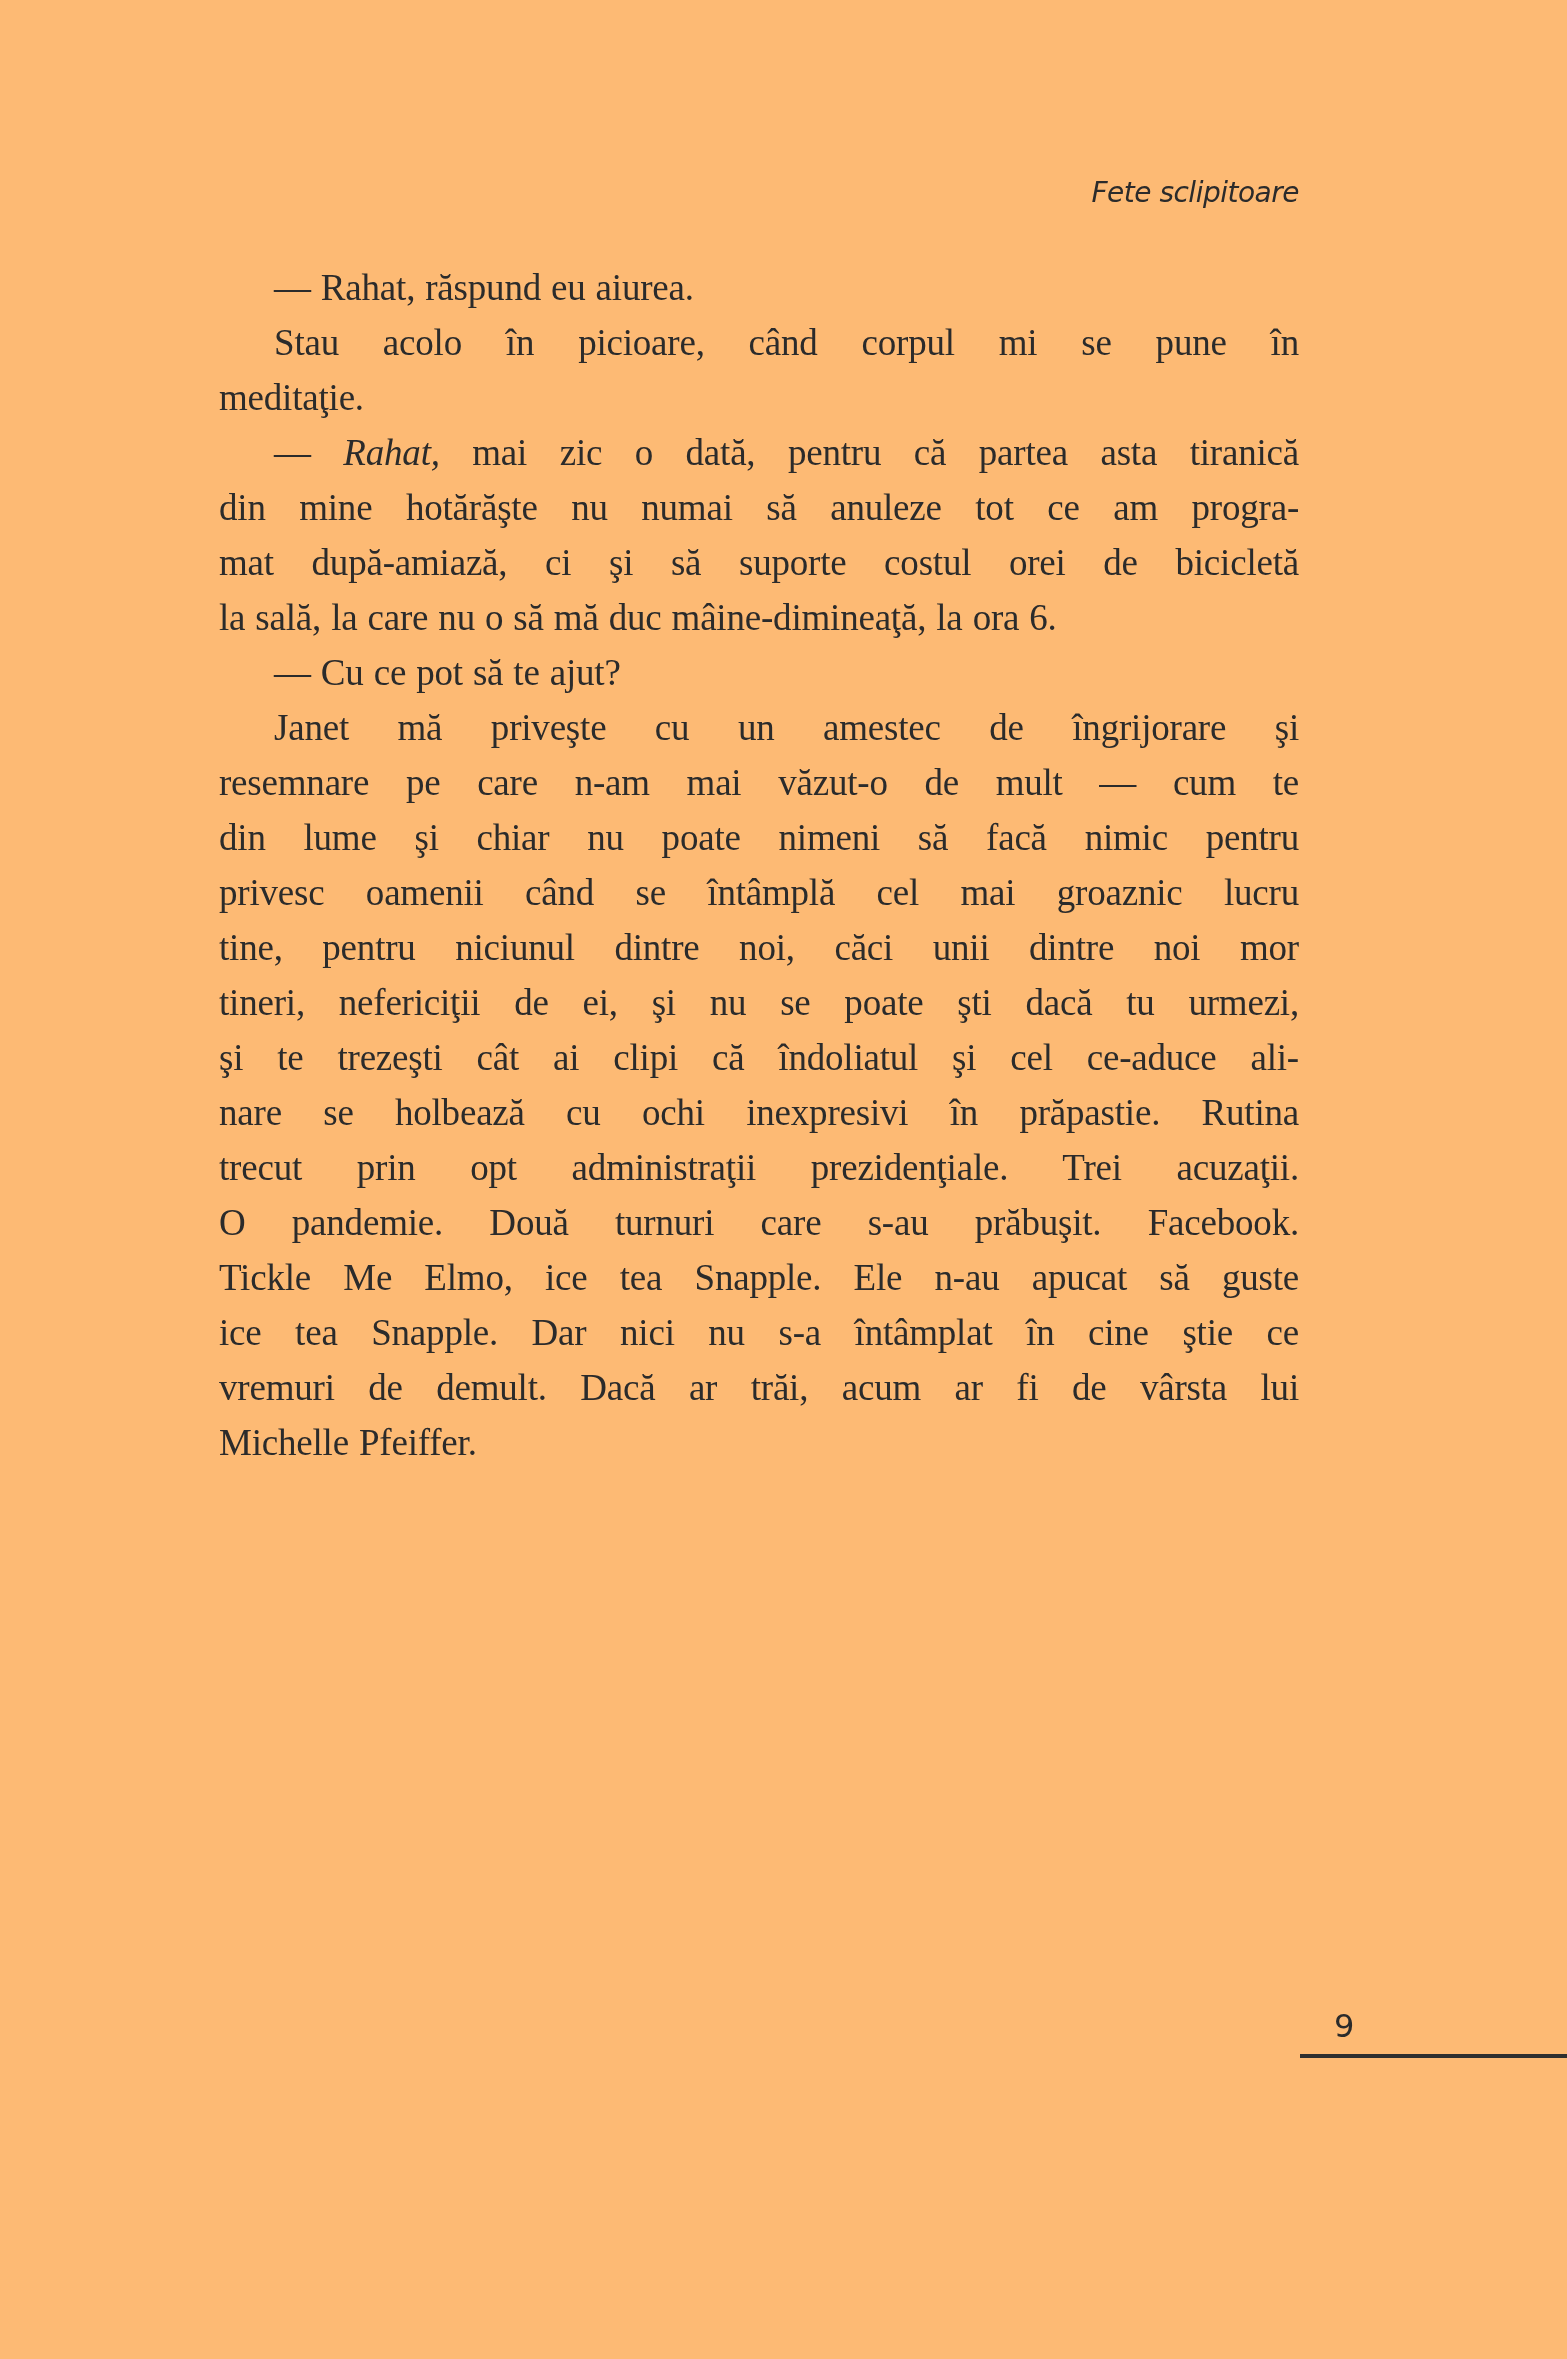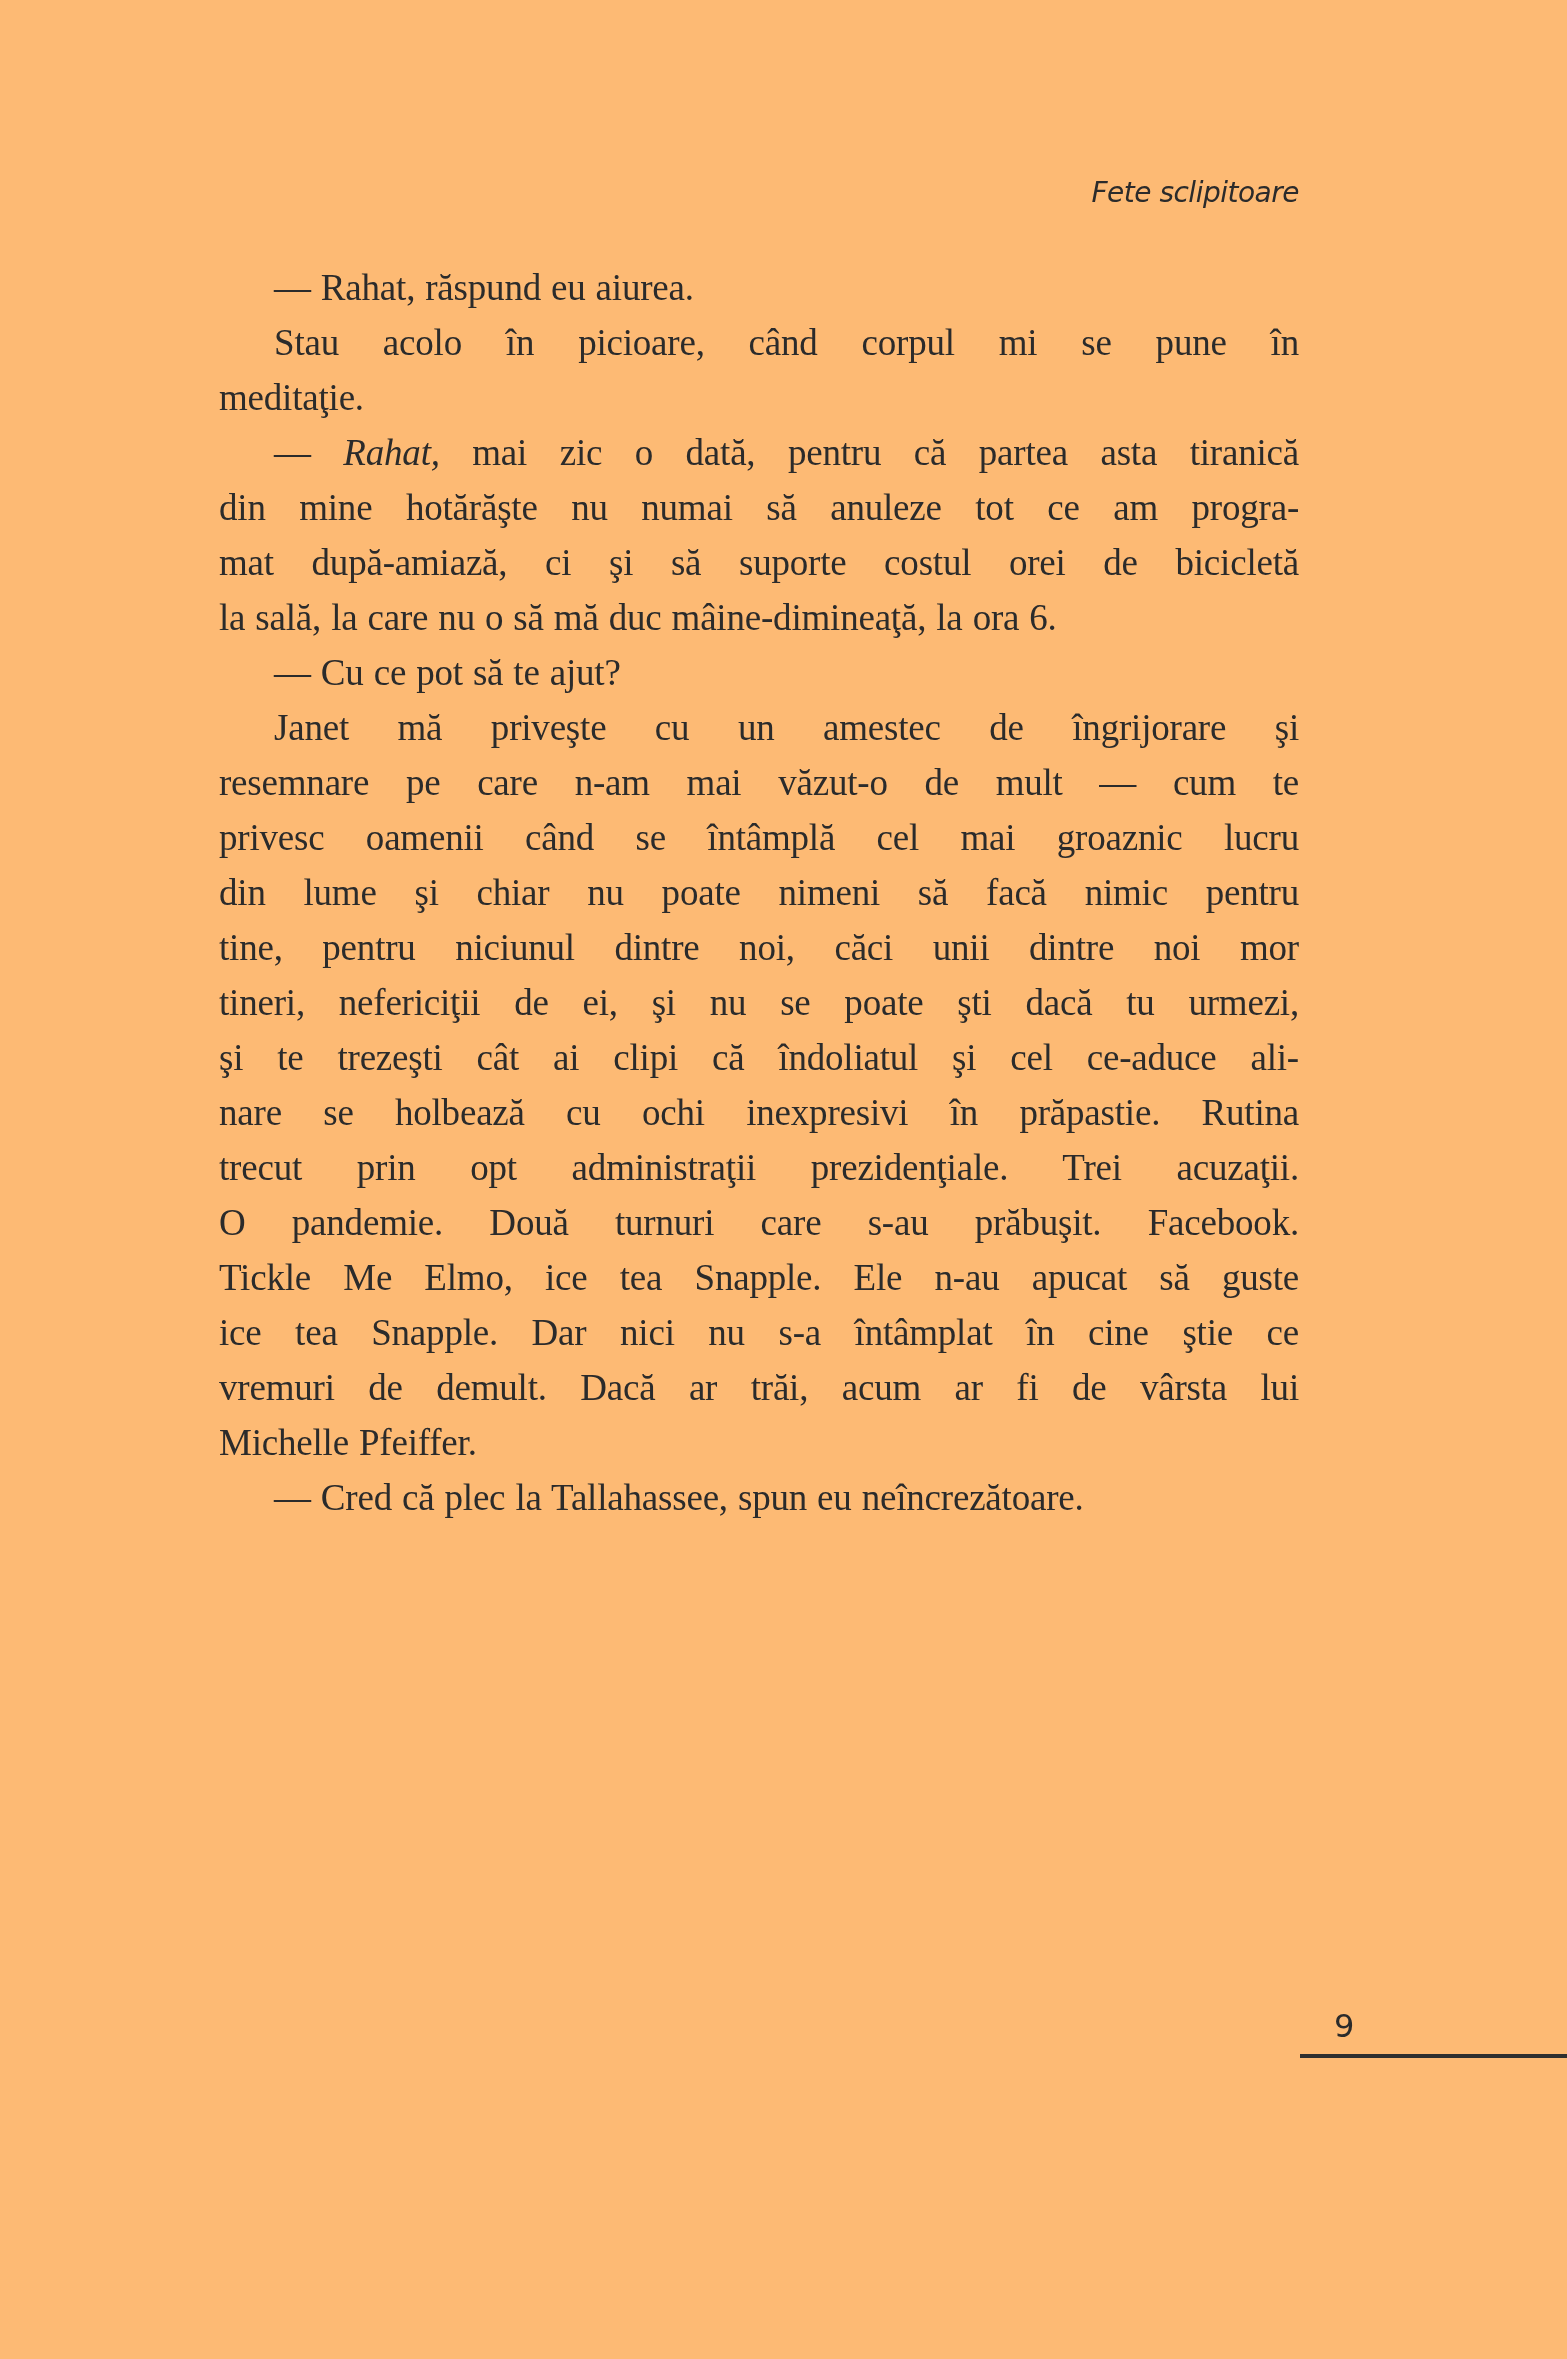--- a/index.html
+++ b/index.html
@@ -74,33 +74,32 @@
       <div class="line indent"><span>— Rahat, răspund eu aiurea.</span></div>
       <div class="line indent justify"><span>Stau acolo în picioare, când corpul mi se pune în</span></div>
       <div class="line"><span>meditaţie.</span></div>
       <div class="line indent justify"><span>— </span><span class="italic">Rahat,</span><span> mai zic o dată, pentru că partea asta tiranică</span></div>
       <div class="line justify"><span>din mine hotărăşte nu numai să anuleze tot ce am progra-</span></div>
       <div class="line justify"><span>mat după-amiază, ci şi să suporte costul orei de bicicletă</span></div>
       <div class="line"><span>la sală, la care nu o să mă duc mâine-dimineaţă, la ora 6.</span></div>
       <div class="line indent"><span>— Cu ce pot să te ajut?</span></div>
       <div class="line indent justify"><span>Janet mă priveşte cu un amestec de îngrijorare şi</span></div>
       <div class="line justify"><span>resemnare pe care n-am mai văzut-o de mult — cum te</span></div>
+      <div class="line justify"><span>din lume şi chiar nu poate nimeni să facă nimic pentru</span></div>
       <div class="line justify"><span>privesc oamenii când se întâmplă cel mai groaznic lucru</span></div>
-      <div class="line justify"><span>din lume şi chiar nu poate nimeni să facă nimic pentru</span></div>
       <div class="line justify"><span>tine, pentru niciunul dintre noi, căci unii dintre noi mor</span></div>
       <div class="line justify"><span>tineri, nefericiţii de ei, şi nu se poate şti dacă tu urmezi,</span></div>
       <div class="line justify"><span>şi te trezeşti cât ai clipi că îndoliatul şi cel ce-aduce ali-</span></div>
       <div class="line justify"><span>nare se holbează cu ochi inexpresivi în prăpastie. Rutina</span></div>
       <div class="line justify"><span>trecut prin opt administraţii prezidenţiale. Trei acuzaţii.</span></div>
       <div class="line justify"><span>O pandemie. Două turnuri care s-au prăbuşit. Facebook.</span></div>
       <div class="line justify"><span>Tickle Me Elmo, ice tea Snapple. Ele n-au apucat să guste</span></div>
       <div class="line justify"><span>ice tea Snapple. Dar nici nu s-a întâmplat în cine ştie ce</span></div>
       <div class="line justify"><span>vremuri de demult. Dacă ar trăi, acum ar fi de vârsta lui</span></div>
       <div class="line"><span>Michelle Pfeiffer.</span></div>
-      <div class="line indent"><span>— Cred că plec la Tallahassee, spun eu neîncrezătoare.</span></div>
     </div>
 
   <div class="page-number">9</div>
 
   <div class="footer-rule"></div>
 
 </div>
 
 
 </body></html>

